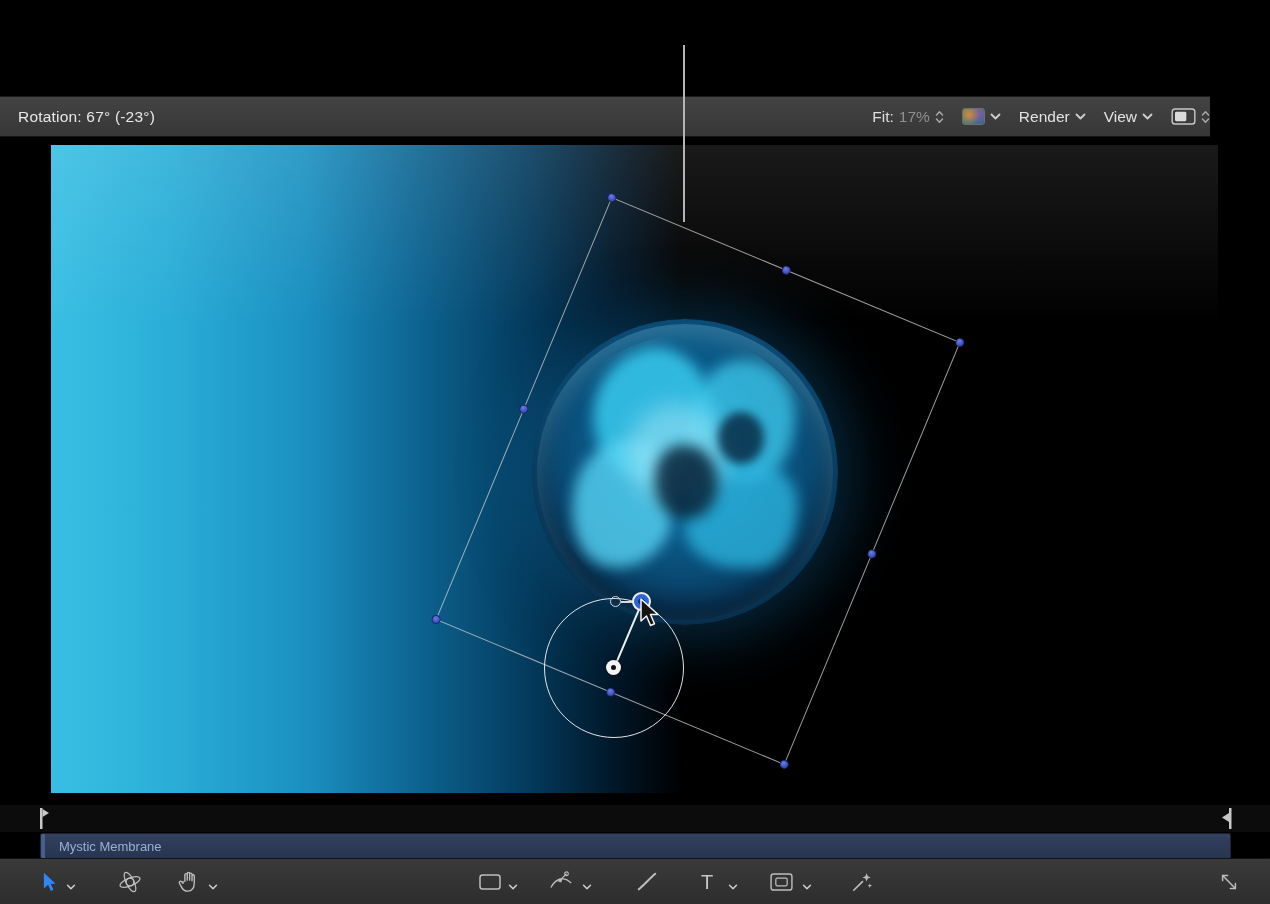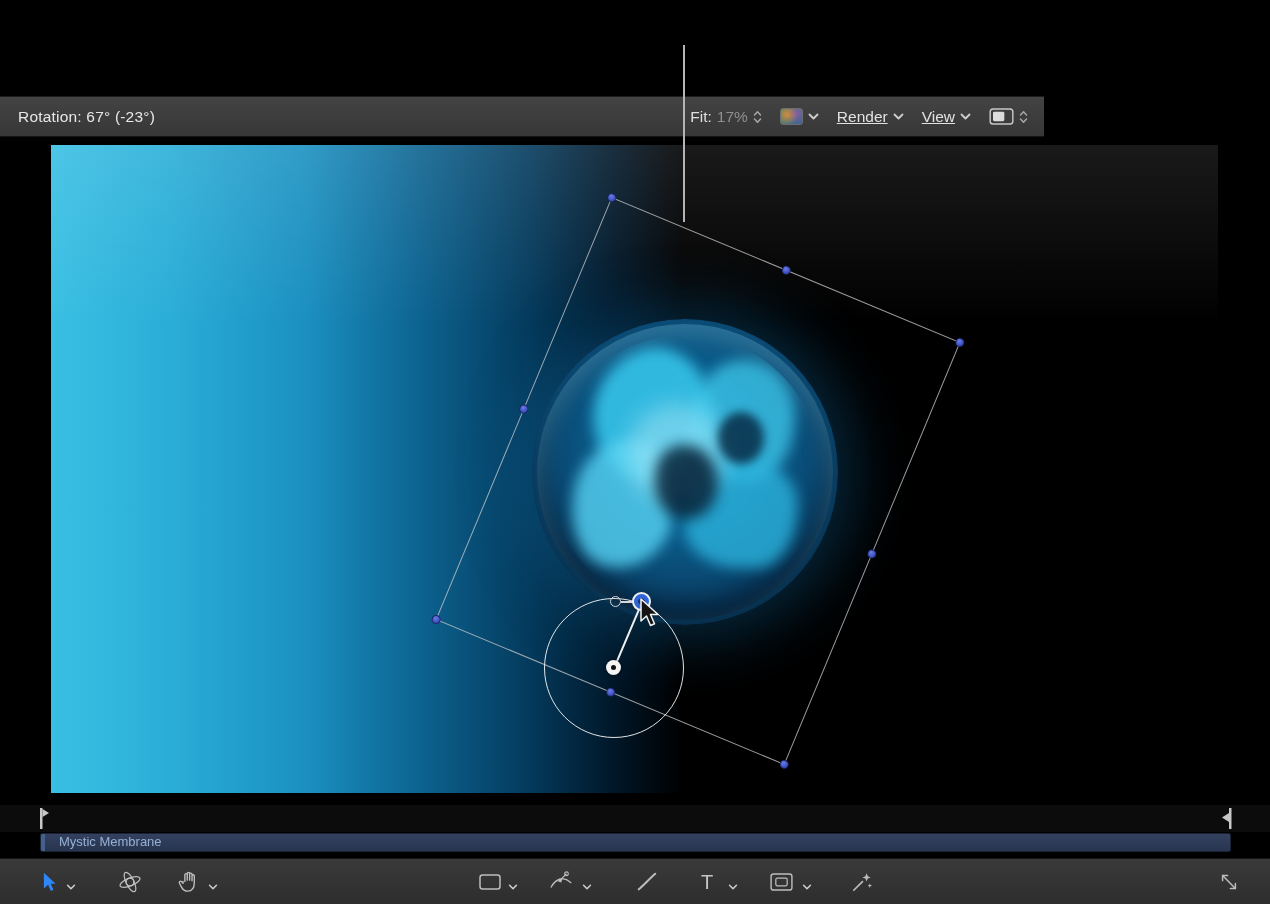--- a/index.html
+++ b/index.html
@@ -6,40 +6,40 @@
   body{
     width:1270px;height:904px;background:#000;overflow:hidden;position:relative;
     font-family:"Liberation Sans",sans-serif;-webkit-font-smoothing:antialiased;
   }
 
   
   .callout-line{position:absolute;left:683px;top:45px;width:2px;height:177px;background:#b4b4b4;z-index:60;}
 
   
   .status-bar{
-    position:absolute;left:0;top:96px;width:1044px;height:41px;
+    position:absolute;left:0;top:96px;width:1210px;height:41px;
     background:linear-gradient(#434343,#373737);
     border-top:1px solid #1c1c1c;border-bottom:1px solid #141414;
     box-sizing:border-box;color:#dfdfdf;font-size:15.5px;
     display:flex;align-items:center;z-index:40;text-align:center;
   }
   .rotation-readout{margin-left:18px;color:#e8e8e8;letter-spacing:.2px;}
-  .status-right{margin-left:auto;display:flex;align-items:center;gap:18px;padding-right:16px;}
+  .status-right{margin-left:auto;display:flex;align-items:center;gap:18px;}
   .ctrl{display:flex;align-items:center;gap:5px;cursor:default;}
   .dim{color:#8f8f8f;}
   .chev{display:block;color:#cfcfcf;}
   .stepper{display:block;color:#a8a8a8;}
   .thumb{
     display:inline-block;width:21px;height:15px;border-radius:3px;border:1px solid #6e6e6e;
     background:
       radial-gradient(circle at 28% 38%, rgba(220,140,60,.95), rgba(220,140,60,0) 60%),
       radial-gradient(circle at 72% 30%, rgba(140,90,170,.9), rgba(140,90,170,0) 62%),
       linear-gradient(135deg,#4d8a55,#35619e);
   }
-  .menu-label{color:#e2e2e2;text-decoration:underline;}
+  .menu-label{color:#e2e2e2;}
 
   
   .canvas{position:absolute;left:0;top:137px;width:1270px;height:668px;background:#000;overflow:hidden;z-index:10;}
   .project{
     position:absolute;left:51px;top:8px;width:1167px;height:648px;
     background:
       linear-gradient(180deg, rgba(255,255,255,.10), rgba(255,255,255,0) 28%),
       linear-gradient(90deg,#39bfe3 0%,#2aaed8 10%,#1a8fc0 22%,#0c618e 32%,#043a5c 41%,#01182a 48%,#000 54%);
   }
   
@@ -104,24 +104,24 @@
   }
   .cursor{position:absolute;left:637px;top:461px;z-index:8;}
 
   
   .ruler{position:absolute;left:0;top:805px;width:1270px;height:27px;background:#0c0c0c;z-index:20;}
   .marker{position:absolute;top:3px;color:#c8c8c8;}
   .marker-left{left:34px;} .marker-right{left:1218px;}
 
   
   .track{
-    position:absolute;left:40px;top:833px;width:1191px;height:19px;
+    position:absolute;left:40px;top:833px;width:1191px;height:26px;
     background:linear-gradient(#33415f,#283550);
     border:1px solid #1b2436;border-radius:2px;box-sizing:border-box;
-    display:flex;align-items:flex-start;z-index:20;
+    display:flex;align-items:center;z-index:20;
   }
   .track::before{content:"";position:absolute;left:0;top:0;bottom:0;width:4px;background:#46608c;border-radius:2px 0 0 2px;}
   .track-label{margin-left:18px;color:#95b0d4;font-size:13px;}
 
   
   .toolbar{
     position:absolute;left:0;top:858px;width:1270px;height:46px;
     background:linear-gradient(#3a3a3a,#2d2d2d);border-top:1px solid #141414;
     box-sizing:border-box;z-index:30;color:#bdbdbd;
   }

